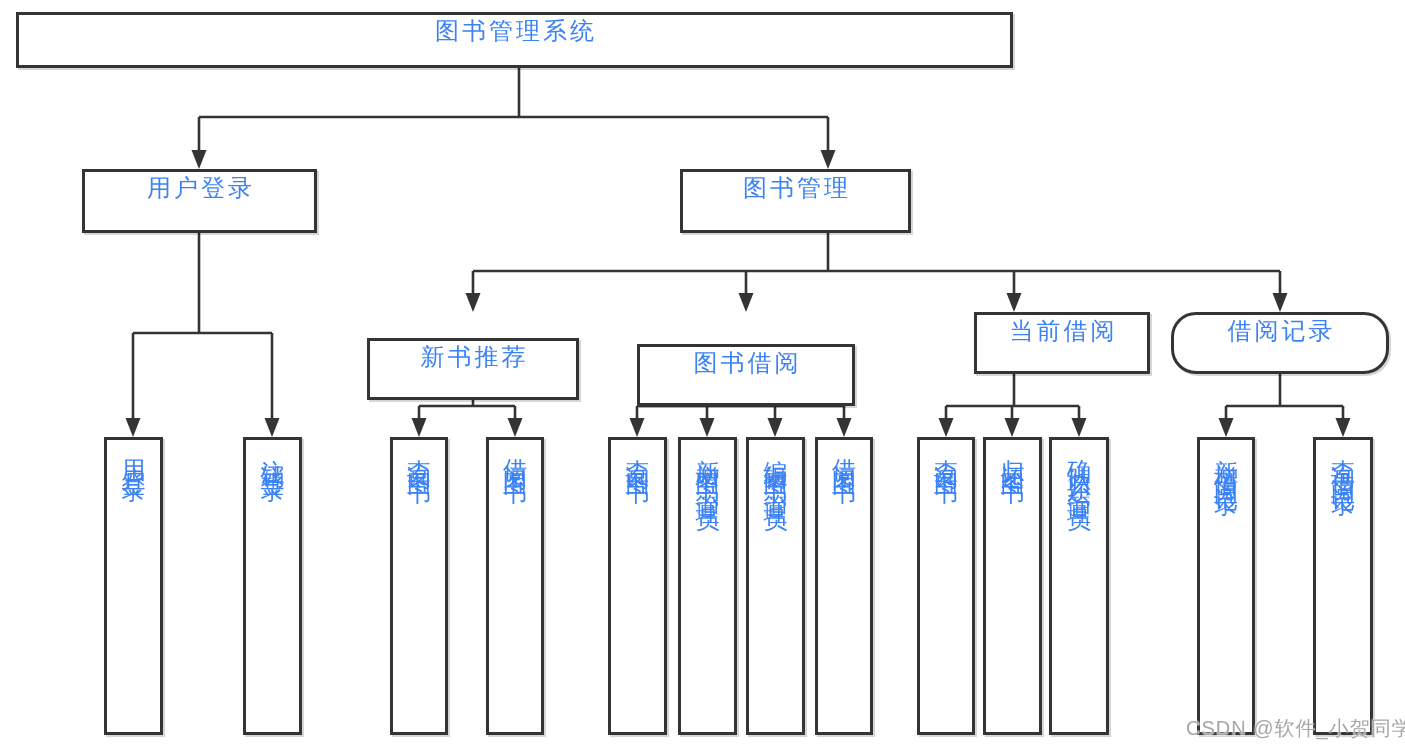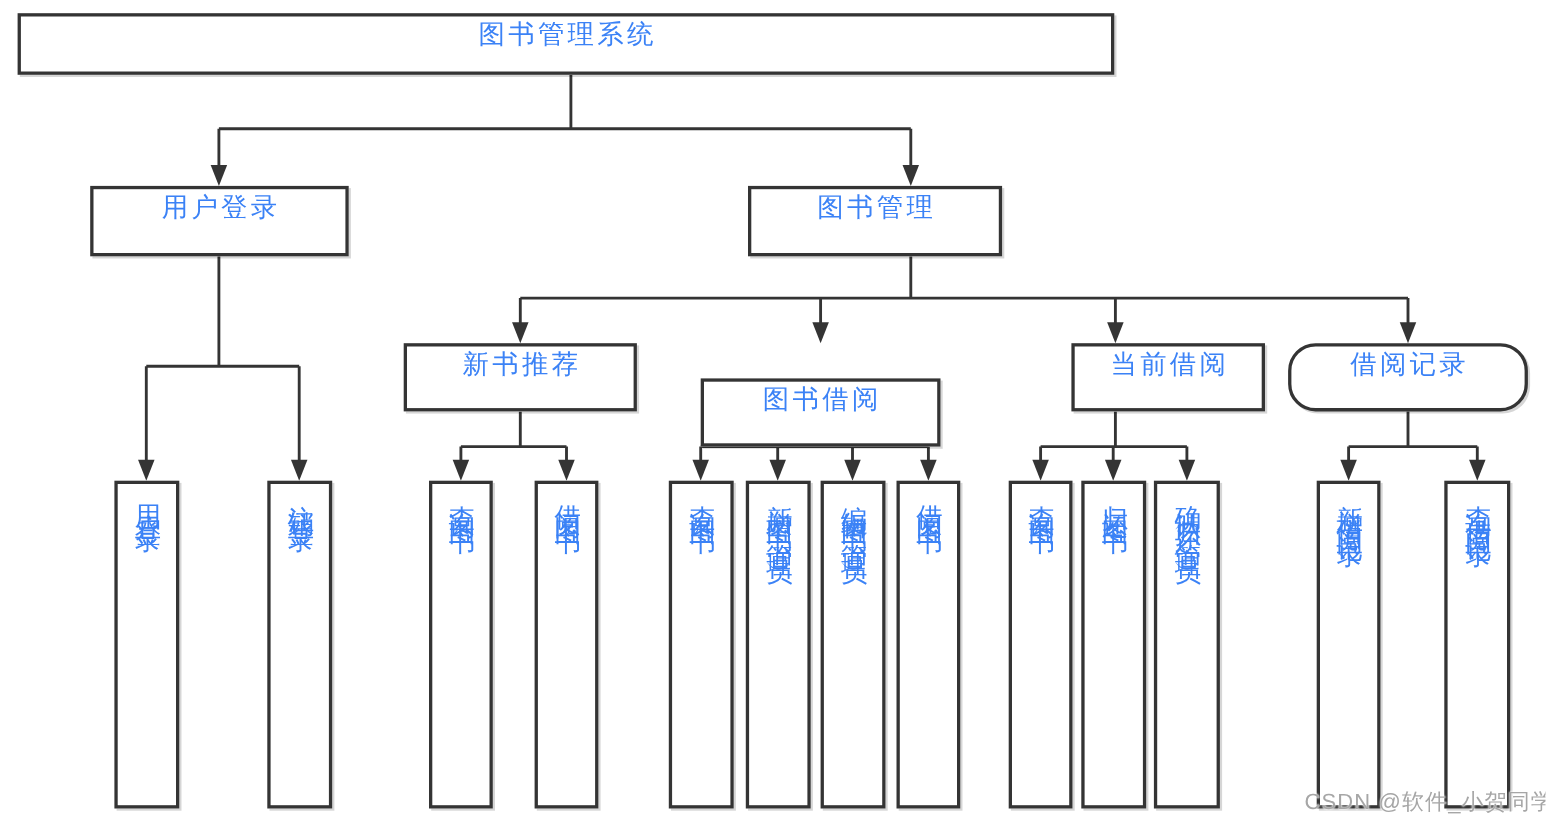--- a/index.html
+++ b/index.html
@@ -78,21 +78,21 @@
     <span class="hlabel">图书管理系统</span>
   </div>
 
   <div class="box l2-box" style="left:82px;width:235px;">
     <span class="hlabel">用户登录</span>
   </div>
   <div class="box l2-box" style="left:680px;width:231px;">
     <span class="hlabel">图书管理</span>
   </div>
 
-  <div class="box l3-box" style="left:367px;width:212px;">
+  <div class="box l3-box" style="left:367px;width:212px;margin-top:26px;">
     <span class="hlabel">新书推荐</span>
   </div>
   <div class="box l3-box" style="left:637px;width:218px;margin-top:32px;">
     <span class="hlabel">图书借阅</span>
   </div>
   <div class="box l3-box" style="left:943px;width:176px;margin-left:31px;">
     <span class="hlabel">当前借阅</span>
   </div>
   <div class="box l3-box" style="left:1171px;width:218px;border-radius:25px;">
     <span class="hlabel">借阅记录</span>

